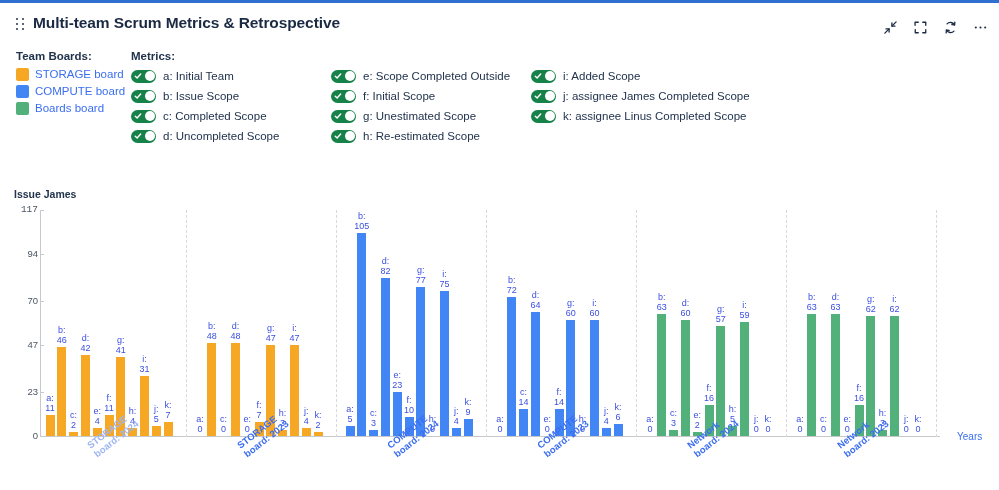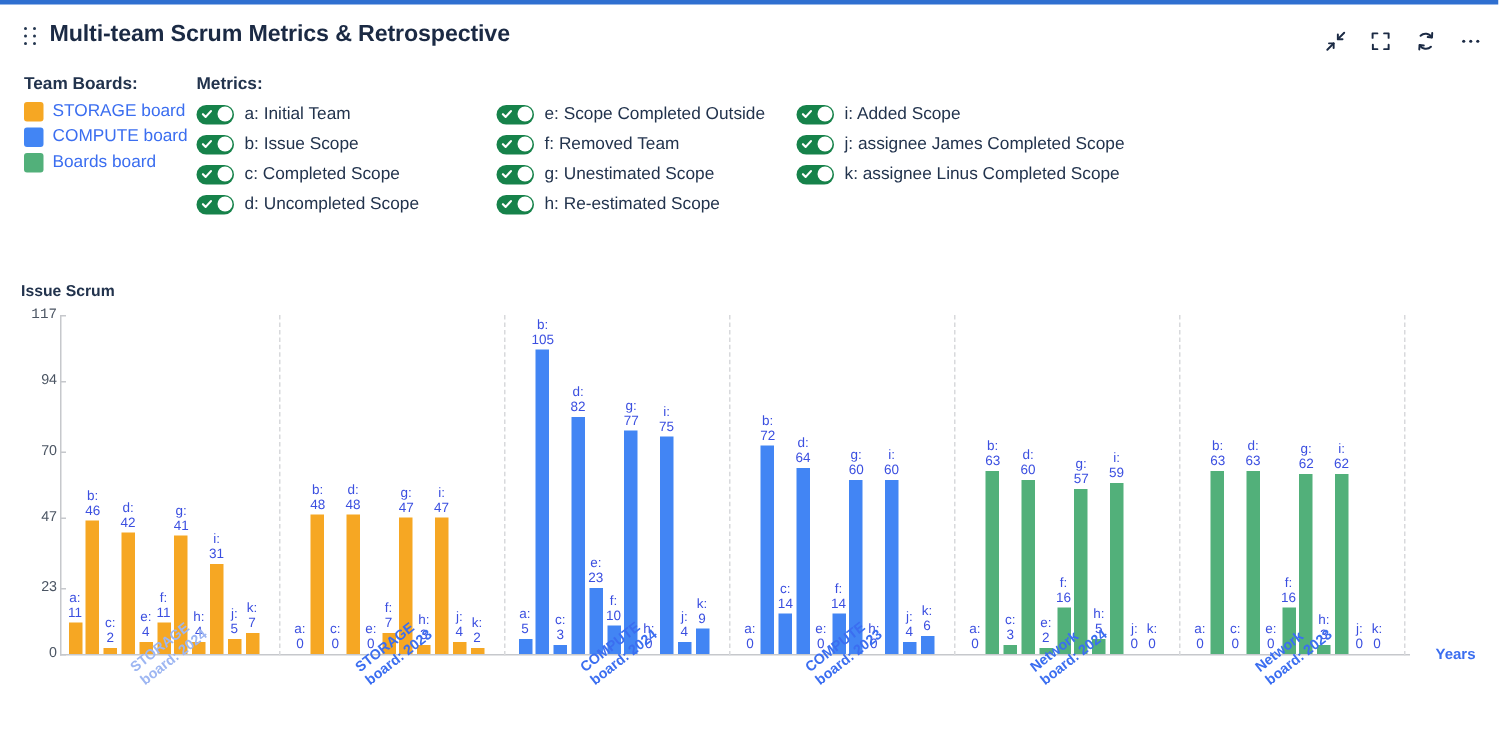--- a/index.html
+++ b/index.html
@@ -77,21 +77,21 @@
   }
   .metric-label{font-size:11.5px;color:#22334d;white-space:nowrap;}
 
   
   #chart-wrap{position:absolute;left:0;top:160px;width:999px;height:330px;}
   #ylabel{
     position:absolute;left:14px;top:25px;font-size:10.5px;font-weight:bold;color:#22334d;
     white-space:nowrap;
   }
   #xlabel{
-    position:absolute;left:957px;top:268px;font-size:10px;font-weight:bold;color:#3b6ef0;
+    position:absolute;left:957px;top:268px;font-size:10px;font-weight:normal;color:#3b6ef0;
     white-space:nowrap;
   }
   
   #plot{position:absolute;left:40px;top:47px;width:900px;height:226px;}
   #yaxis-line{
     position:absolute;left:40px;top:47px;width:1px;height:227px;background:#c6c8cc;
   }
   #xaxis-line{
     position:absolute;left:40px;top:273px;width:900px;height:1px;background:#c6c8cc;
   }
@@ -235,21 +235,21 @@
           </div>
           <div class="metric">
             <span class="switch">
               <span class="chk">
                 <svg width="8" height="8" viewBox="0 0 10 10" fill="none" stroke="#ffffff" stroke-width="1.8" stroke-linecap="round" stroke-linejoin="round">
                   <path d="M1.6 5.2 L3.9 7.4 L8.3 2.6"></path>
                 </svg>
               </span>
               <span class="knob"></span>
             </span>
-            <span class="metric-label">f: Removed Team</span>
+            <span class="metric-label">f: Initial Scope</span>
           </div>
           <div class="metric">
             <span class="switch">
               <span class="chk">
                 <svg width="8" height="8" viewBox="0 0 10 10" fill="none" stroke="#ffffff" stroke-width="1.8" stroke-linecap="round" stroke-linejoin="round">
                   <path d="M1.6 5.2 L3.9 7.4 L8.3 2.6"></path>
                 </svg>
               </span>
               <span class="knob"></span>
             </span>
@@ -309,21 +309,21 @@
               <span class="knob"></span>
             </span>
             <span class="metric-label">h: Re-estimated Scope</span>
           </div>
           <div style="height: 20px;"></div>
         </div>
     </div>
   </div>
 
   <div id="chart-wrap">
-    <div id="ylabel">Issue Scrum</div>
+    <div id="ylabel">Issue James</div>
     <div id="xlabel">Years</div>
     <div id="yaxis-line"></div>
     <div id="xaxis-line"></div>
     <div id="plot">
         <div class="bar" style="left: 5.5px; width: 9px; height: 21.2479px; background: rgb(246, 167, 35);"></div>
         <div class="bar-value" style="left: -5px; top: 182.752px;">a:
 11</div>
         <div class="bar" style="left: 17.3px; width: 9px; height: 88.8547px; background: rgb(246, 167, 35);"></div>
         <div class="bar-value" style="left: 6.8px; top: 115.145px;">b:
 46</div>

